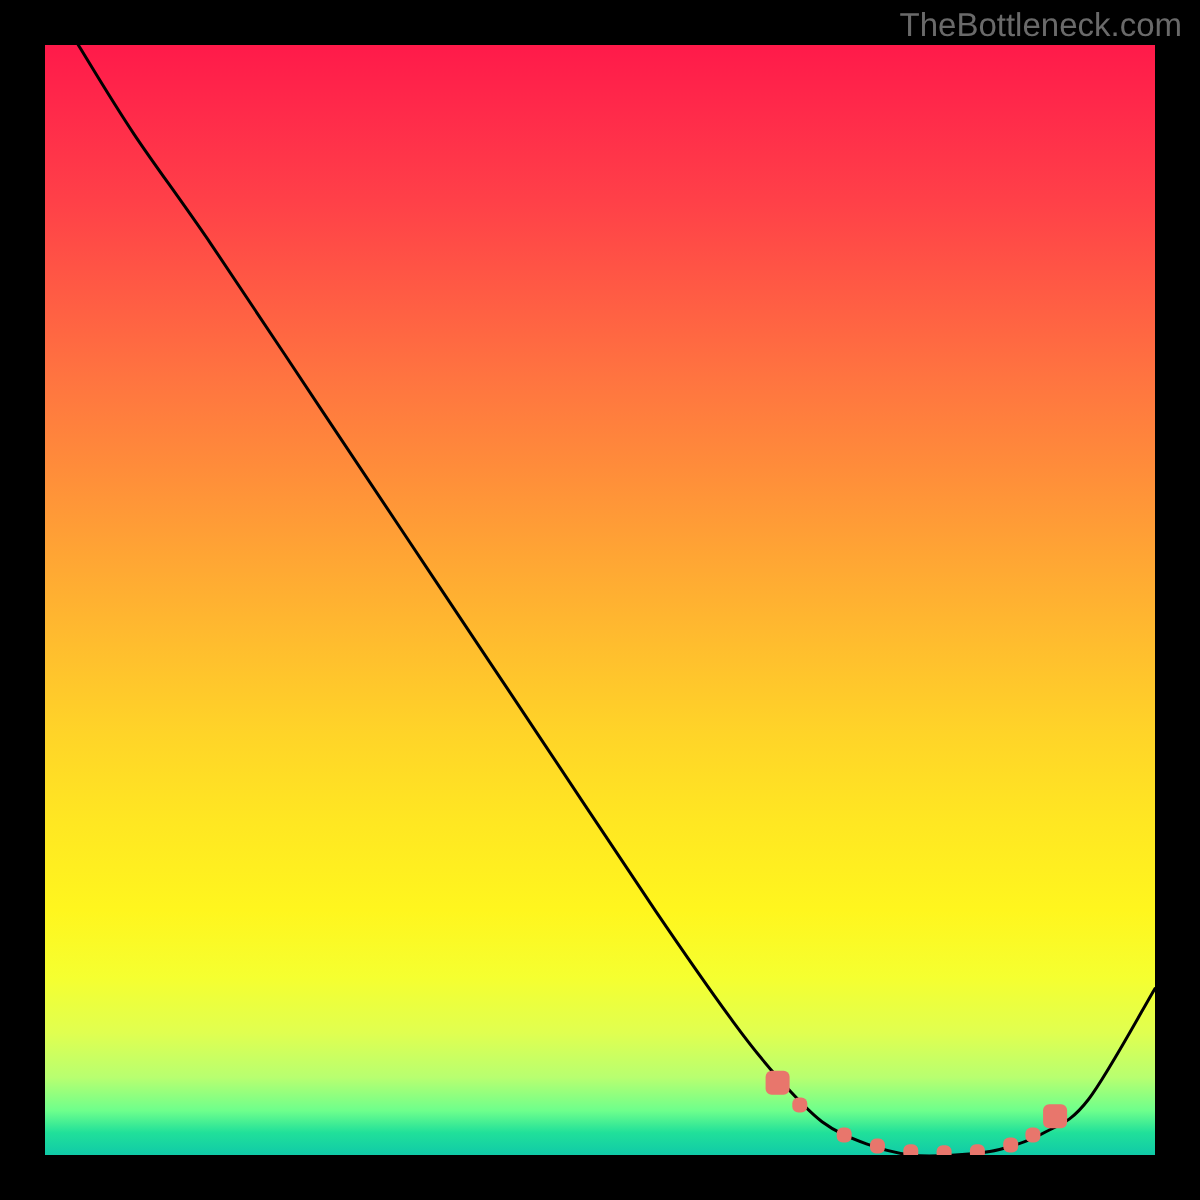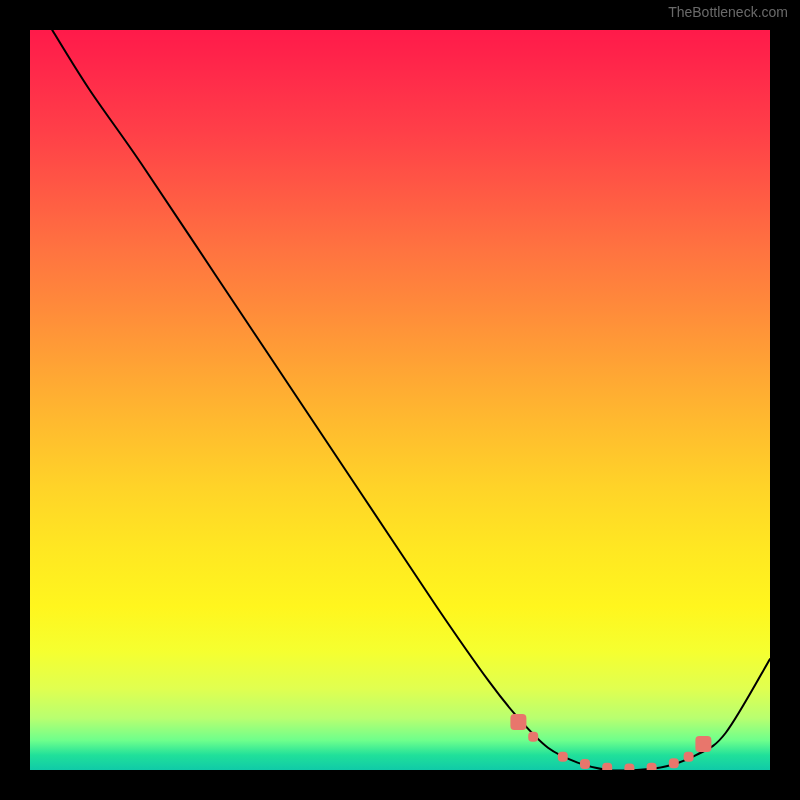--- a/index.html
+++ b/index.html
@@ -8,21 +8,21 @@
     height: 800px;
     background: #000;
     position: relative;
     font-family: Arial, sans-serif;
   }
   .watermark {
     position: absolute;
     top: 4px;
     right: 12px;
     color: #6a6a6a;
-    font-size: 14px;
+    font-size: 22px;
     font-weight: 500;
     z-index: 10;
     text-align: center;
   }
   .plot-area {
     position: absolute;
     top: 30px;
     left: 30px;
     width: 740px;
     height: 740px;

